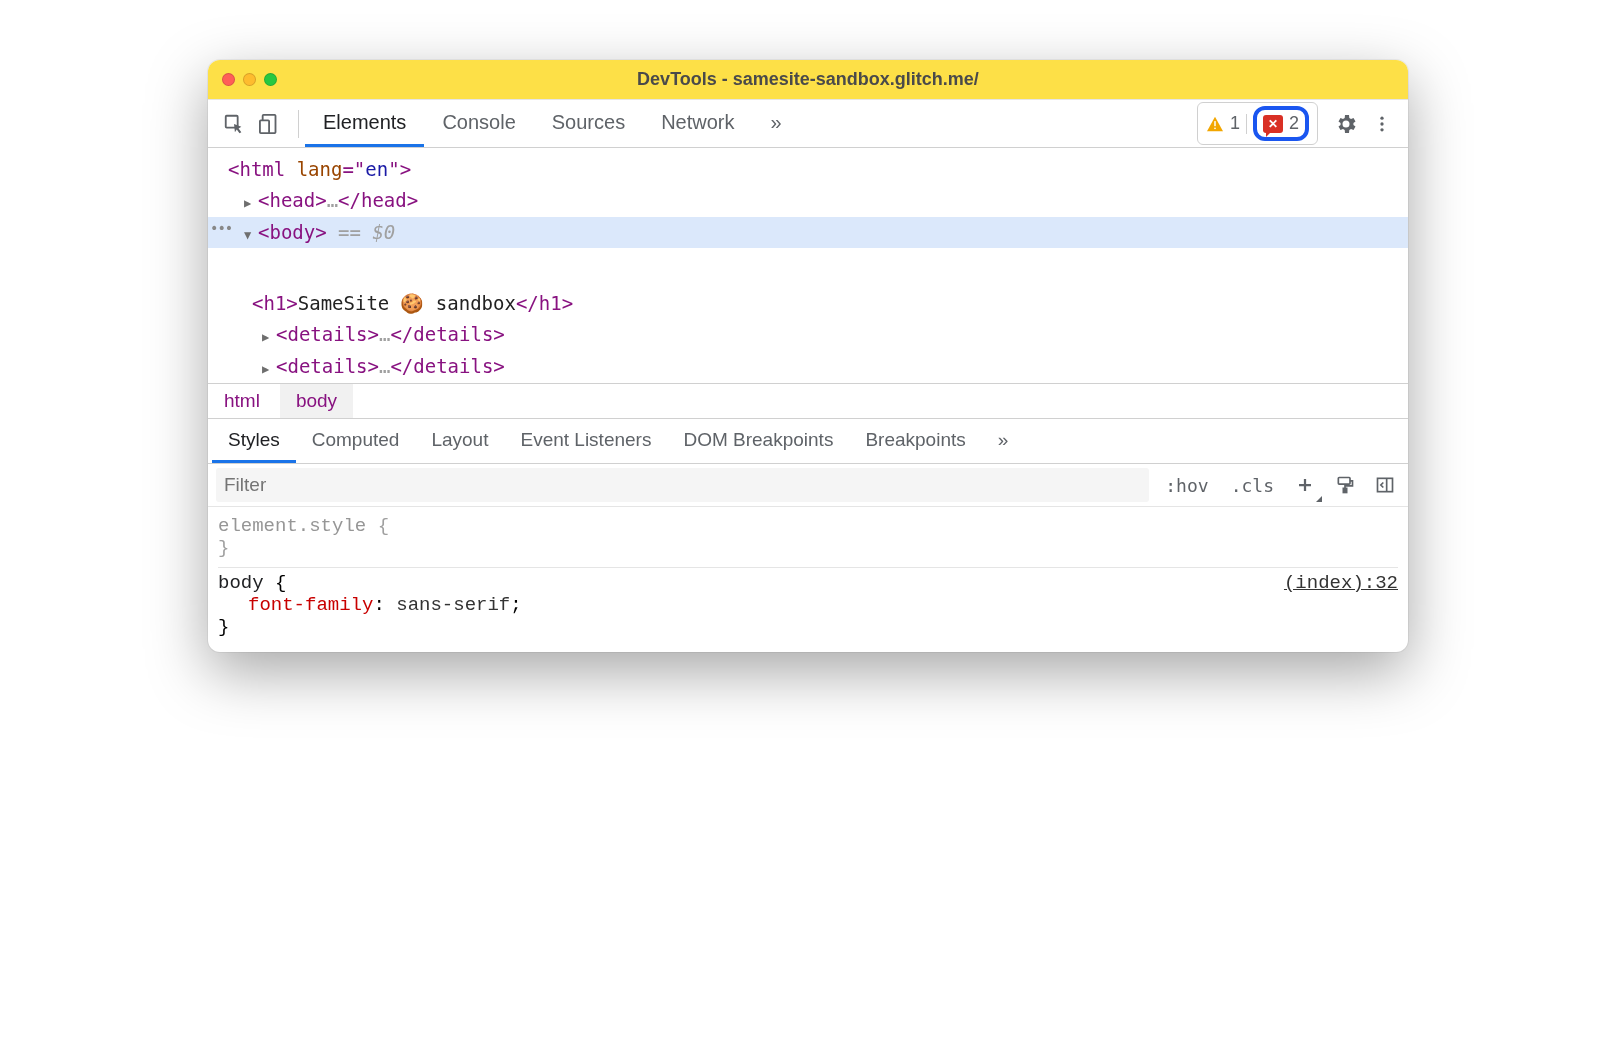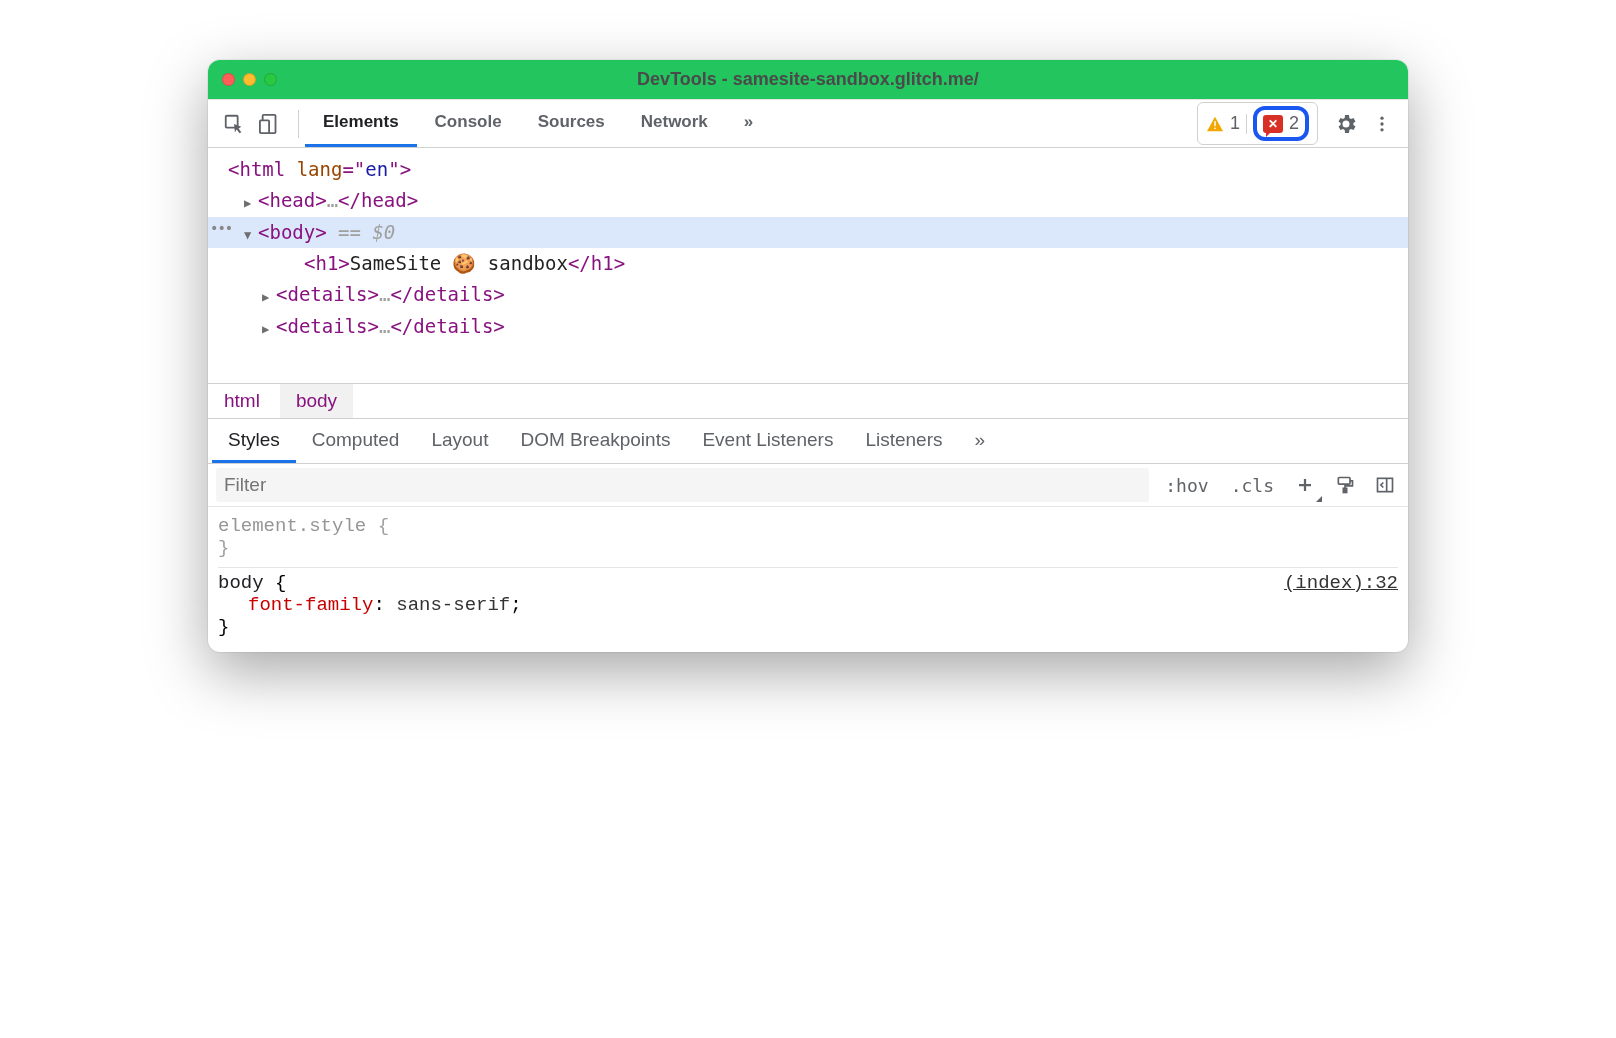--- a/index.html
+++ b/index.html
@@ -18,21 +18,21 @@
   background: #fff;
   border-radius: 12px;
   box-shadow: 0 20px 60px rgba(0,0,0,0.35), 0 0 0 1px rgba(0,0,0,0.05);
   overflow: hidden;
 }
 .titlebar {
   display: flex;
   align-items: center;
   height: 40px;
   padding: 0 14px;
-  background: #22c55e;
+  background: #fde047;
   border-bottom: 1px solid #e5e5e5;
   position: relative;
 }
 .traffic-lights { display: flex; gap: 8px; }
 .tl { width: 13px; height: 13px; border-radius: 50%; border: 0.5px solid rgba(0,0,0,0.15); }
 .tl.red { background: #ff5f57; }
 .tl.yellow { background: #febc2e; }
 .tl.green { background: #28c840; }
 .titlebar-title {
   position: absolute; left: 0; right: 0; text-align: center;
@@ -50,23 +50,22 @@
 .tool-icon {
   width: 36px; height: 36px;
   display: inline-flex; align-items: center; justify-content: center;
   color: #5f6368; cursor: pointer; border-radius: 4px;
 }
 .tool-icon.morespace { margin-right: 4px; }
 .tool-divider { width: 1px; height: 28px; background: #d0d0d0; margin: 0 6px; }
 .tab {
   padding: 0 18px; height: 100%;
   display: inline-flex; align-items: center;
-  font-size: 17px; color: #5f6368; cursor: pointer;
+  font-size: 20px; color: #5f6368; cursor: pointer;
   border-bottom: 3px solid transparent;
-  font-weight: bold;
 }
 .tab.active { color: #202124; border-bottom-color: #1a73e8; }
 .toolbar-spacer { flex: 1; }
 .counter-group {
   display: flex; align-items: center;
   border: 1px solid #d0d0d0; border-radius: 6px;
   padding: 3px 8px; font-size: 18px; gap: 6px;
   color: #5f6368; cursor: pointer;
 }
 .counter-sep { width: 1px; height: 20px; background: #d0d0d0; }
@@ -95,21 +94,21 @@
   padding: 6px 0 0 0;
   line-height: 1.65;
   height: 235px;
   overflow: hidden;
 }
 .dom-line { white-space: pre; padding-left: 20px; }
 .dom-line.selected { background: #dbe8fb; position: relative; }
 .dots { color: #888; position: absolute; left: 2px; font-size: 14px; letter-spacing: -1px; }
 .indent1 { padding-left: 36px; }
 .indent2 { padding-left: 54px; }
-.indent3 { padding-left: 96px; }
+.indent3 { padding-left: 44px; margin-top: 40px; }
 .arrow { display:inline-block; width: 14px; color: #6e6e6e; font-size: 12px; }
 .tag { color: #881280; }
 .attr-name { color: #994500; }
 .attr-val { color: #1a1aa6; }
 .gray { color: #a0a0a0; }
 .sel-marker { color: #a0a0a0; font-style: italic; }
 .text-node { color: #222; }
 
 .crumbs {
   display: flex; gap: 4px;
@@ -244,23 +243,23 @@
 
   <div class="crumbs">
     <span class="crumb">html</span>
     <span class="crumb sel">body</span>
   </div>
 
   <div class="sidebar-tabs">
     <span class="sidetab active">Styles</span>
     <span class="sidetab">Computed</span>
     <span class="sidetab">Layout</span>
+    <span class="sidetab">Event Listeners</span>
     <span class="sidetab">DOM Breakpoints</span>
-    <span class="sidetab">Event Listeners</span>
-    <span class="sidetab">Listeners</span>
+    <span class="sidetab">Breakpoints</span>
     <span class="sidetab">»</span>
   </div>
 
   <div class="filter-row">
     <input class="filter-input" placeholder="Filter" style="">
     <span class="filter-btn">:hov</span>
     <span class="filter-btn">.cls</span>
     <span class="filter-icon plus-corner">
       <svg width="18" height="18" viewBox="0 0 24 24" stroke="currentColor" stroke-width="3" fill="none">
           <path d="M12 4v16M4 12h16"></path>

